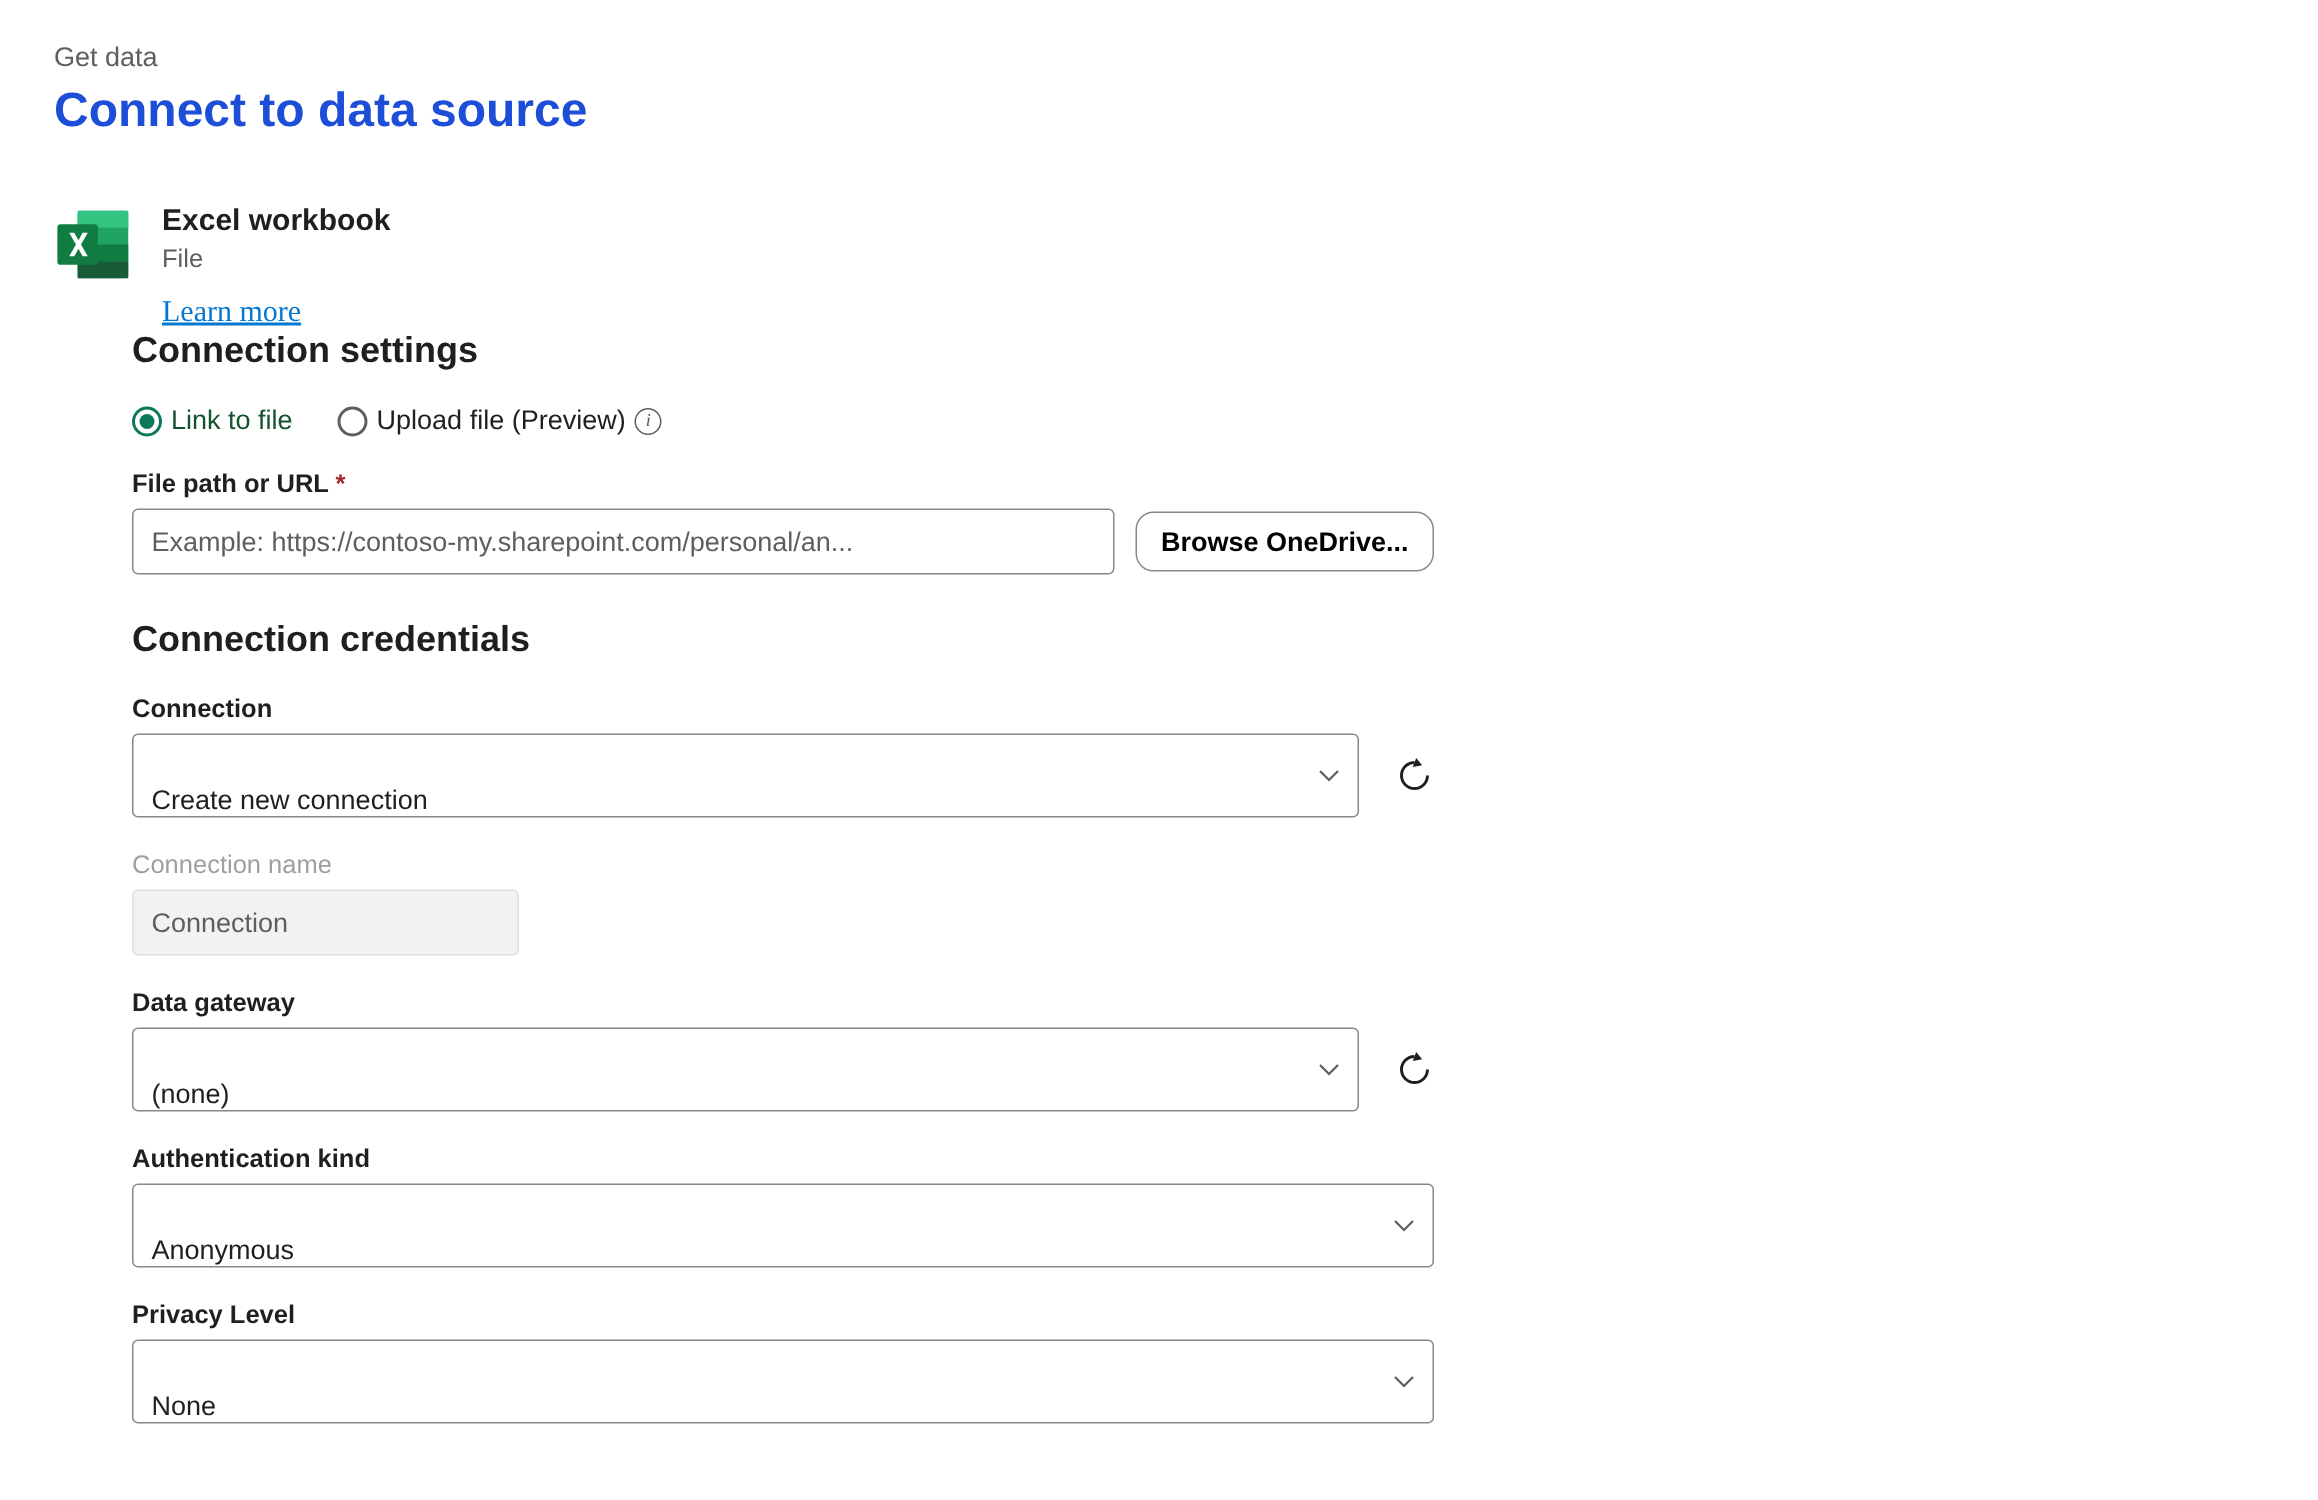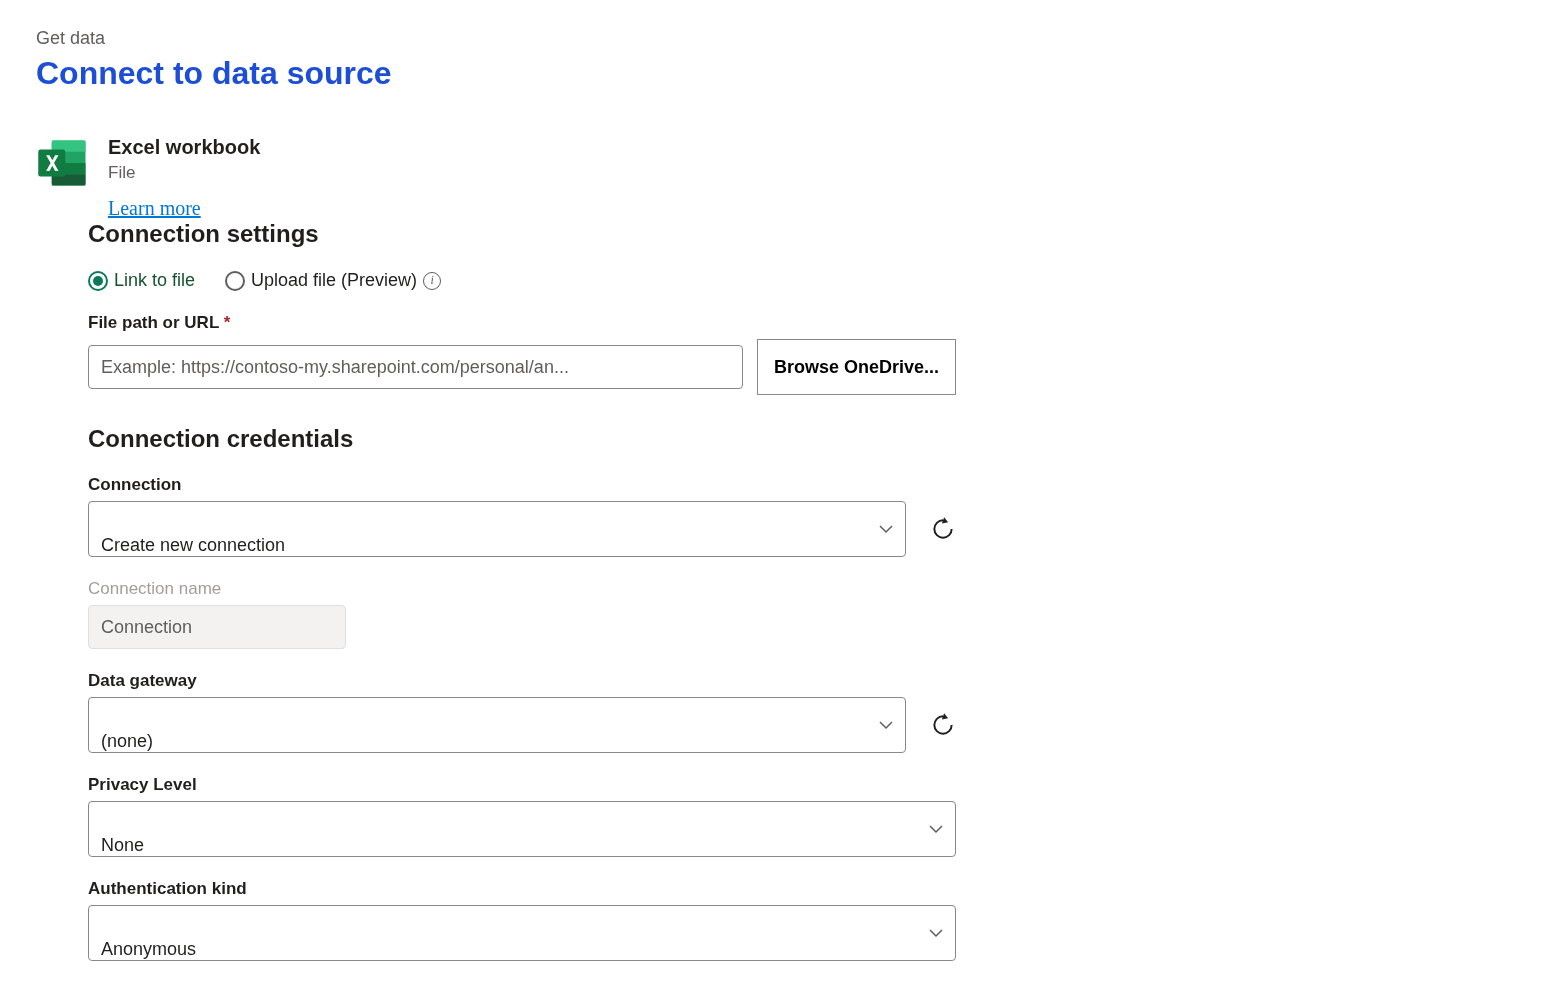--- a/index.html
+++ b/index.html
@@ -159,24 +159,24 @@
     }
     .text-input::placeholder {
       color: #605e5c;
     }
     .text-input.disabled {
       background: #f3f2f1;
       border: 1px solid #e1dfdd;
       color: #a19f9d;
     }
     .btn {
-      height: 56px;
+      height: 40px;
       padding: 0 16px;
       border: 1px solid #8a8886;
-      border-radius: 0;
+      border-radius: 12px;
       background: #fff;
       font-size: 18px;
       font-weight: 600;
       cursor: pointer;
       white-space: nowrap;
     }
     .select-wrap {
       position: relative;
       flex: 1;
     }
@@ -309,38 +309,38 @@
               </svg>
           </div>
           <svg class="refresh-icon" viewBox="0 0 24 24">
               <path d="M12 4 A8 8 0 1 0 20 12" stroke="#201f1e" stroke-width="1.8" fill="none"></path>
               <path d="M12 1 L12 7 L17 4 Z" fill="#201f1e" transform="rotate(20 12 4)"></path>
             </svg>
         </div>
       </div>
 
       <div class="form-group">
+        <label class="field-label">Authentication kind</label>
+        <div class="select-wrap">
+          <div class="select">
+            <span>Anonymous</span>
+          </div>
+          <svg class="chevron" width="16" height="16" viewBox="0 0 16 16">
+              <path d="M2 5 L8 11 L14 5" stroke="#605e5c" stroke-width="1.5" fill="none"></path>
+            </svg>
+        </div>
+      </div>
+
+      <div class="form-group">
         <label class="field-label">Privacy Level</label>
         <div class="select-wrap">
           <div class="select">
             <span>None</span>
           </div>
           <svg class="chevron" width="16" height="16" viewBox="0 0 16 16">
               <path d="M2 5 L8 11 L14 5" stroke="#605e5c" stroke-width="1.5" fill="none"></path>
             </svg>
         </div>
       </div>
 
-      <div class="form-group">
-        <label class="field-label">Authentication kind</label>
-        <div class="select-wrap">
-          <div class="select">
-            <span>Anonymous</span>
-          </div>
-          <svg class="chevron" width="16" height="16" viewBox="0 0 16 16">
-              <path d="M2 5 L8 11 L14 5" stroke="#605e5c" stroke-width="1.5" fill="none"></path>
-            </svg>
-        </div>
-      </div>
-
     </div>
   </main>
 </div>
 
 </body></html>

